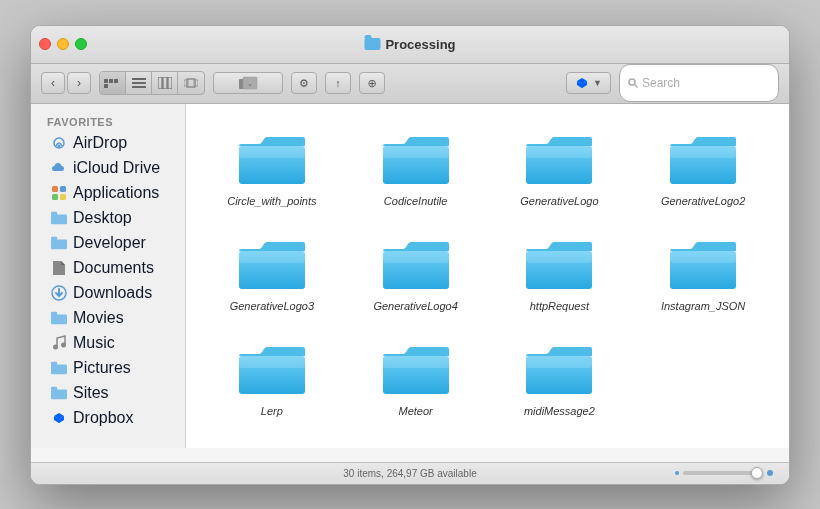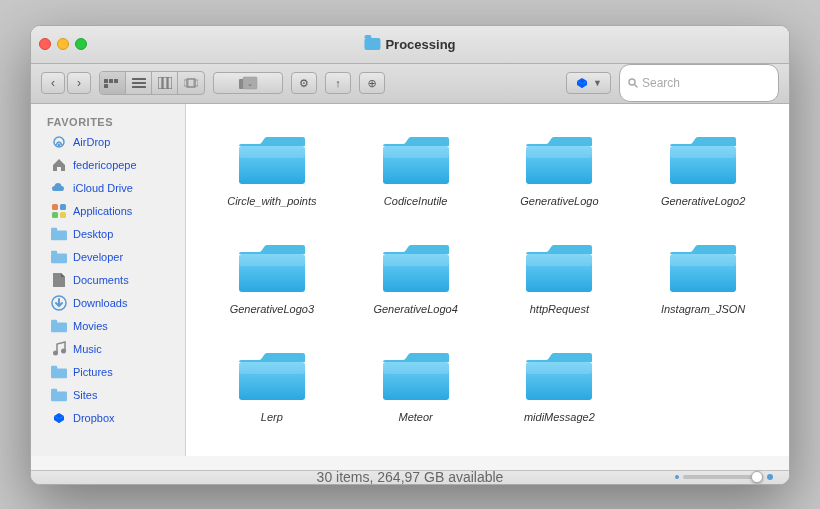--- a/index.html
+++ b/index.html
@@ -216,22 +216,22 @@
       letter-spacing: 0.5px;
     }
     .sidebar-item {
       display: flex;
       align-items: center;
       gap: 6px;
       padding: 3px 16px;
       cursor: pointer;
       border-radius: 4px;
       margin: 1px 4px;
-      font-size: 11px;
-      color: #1d4ed8;
+      font-size: 16px;
+      color: #0f172a;
     }
     .sidebar-icon {
       width: 16px;
       height: 16px;
       flex-shrink: 0;
       display: flex;
       align-items: center;
       justify-content: center;
     }
 
@@ -276,27 +276,27 @@
       font-size: 11px;
       color: #333;
       text-align: center;
       word-break: break-word;
       line-height: 1.3;
       font-style: italic;
     }
 
     
     .statusbar {
-      height: 14px;
+      height: 22px;
       background: linear-gradient(to bottom, #e8e8e8, #dedede);
       border-top: 1px solid #c0c0c0;
       display: flex;
       align-items: center;
       justify-content: center;
-      font-size: 14px;
+      font-size: 10px;
       color: #666;
       flex-shrink: 0;
       position: relative;
       margin-top: 14px;
     }
     .statusbar-slider {
       position: absolute;
       right: 16px;
       display: flex;
       align-items: center;
@@ -424,28 +424,20 @@
         <div class="sidebar-icon">
           <svg width="16" height="16" viewBox="0 0 16 16">
             <circle cx="8" cy="8" r="5" fill="none" stroke="#5b9bd5" stroke-width="1.5"></circle>
             <path d="M5,11 Q8,5 11,11" fill="none" stroke="#5b9bd5" stroke-width="1.5"></path>
             <circle cx="8" cy="11" r="1.5" fill="#5b9bd5"></circle>
           </svg>
         </div>
         <span>AirDrop</span>
       </div>
 
-      <div class="sidebar-item">
-        <div class="sidebar-icon">
-          <svg width="16" height="16" viewBox="0 0 16 16">
-            <path d="M2,8 L8,2 L14,8 L14,14 L10,14 L10,10 L6,10 L6,14 L2,14 Z" fill="#888" stroke="none"></path>
-          </svg>
-        </div>
-        <span>federicopepe</span>
-      </div>
 
       <div class="sidebar-item">
         <div class="sidebar-icon">
           <svg width="16" height="14" viewBox="0 0 16 14">
             <path d="M3,10 Q1,10 1,7.5 Q1,5 3.5,5 Q4,2 7,2 Q10,2 10.5,5 Q13,5 13,7.5 Q13,10 11,10 Z" fill="#5b9bd5"></path>
           </svg>
         </div>
         <span>iCloud Drive</span>
       </div>
 

